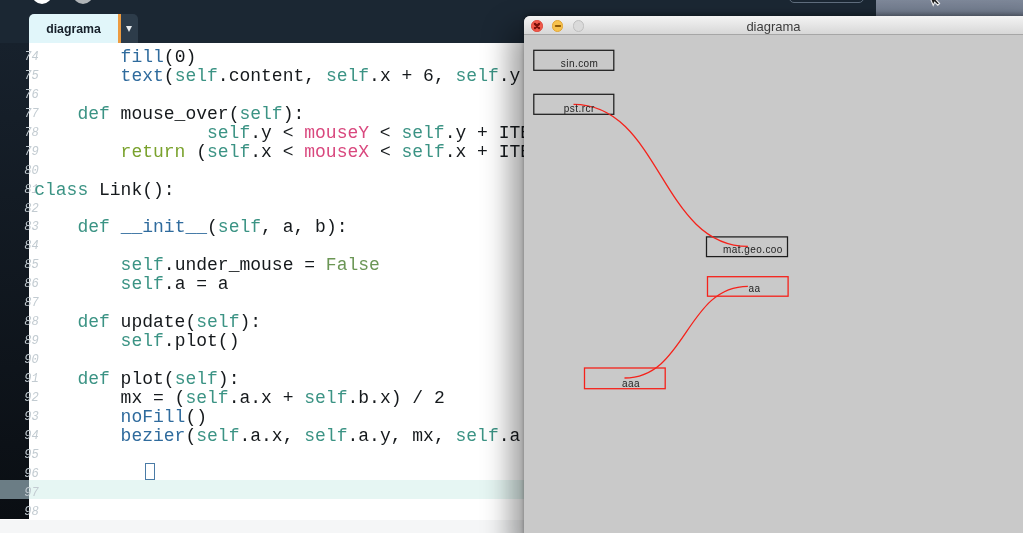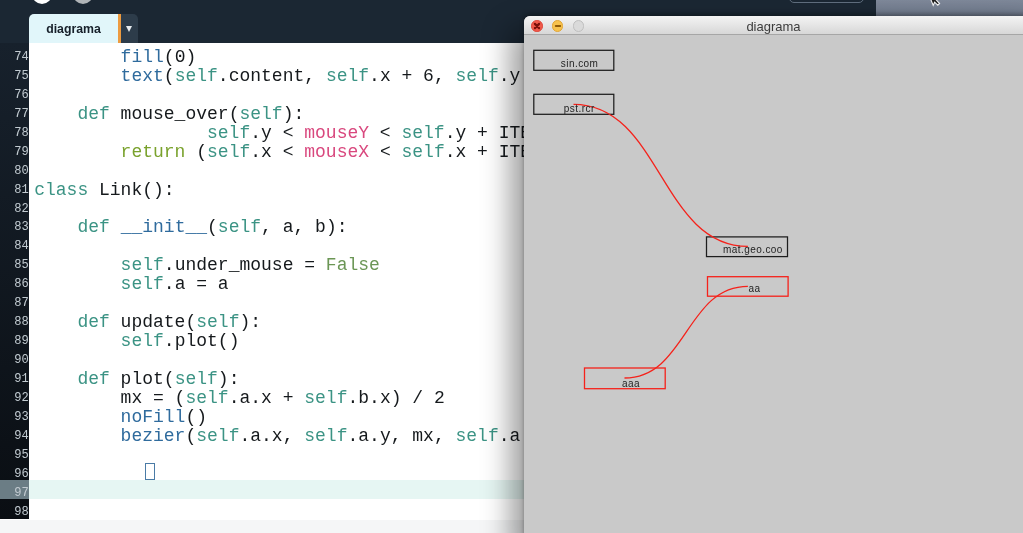--- a/index.html
+++ b/index.html
@@ -31,21 +31,21 @@
                    border-top:6.2px solid #e8ecef; }
 
   
   #codewhite { position:absolute; left:0; top:43.4px; width:876px; height:478px; background:#ffffff; }
   #gutter { position:absolute; left:0; top:43.4px; width:28.7px; height:476.1px;
             background:linear-gradient(180deg,#17212c 0%,#0a0e13 100%); }
   #hl97 { position:absolute; left:28.7px; top:480.3px; width:847px; height:19px; background:#e6f6f3; }
   #hl97g { position:absolute; left:0; top:480.3px; width:28.7px; height:19px; background:#6b7d85; }
   #footer { position:absolute; left:0; top:520px; width:876px; height:13px; background:#f5f6f7; }
 
-  #lnums { position:absolute; left:2px; top:47.9px; width:26.7px; }
+  #lnums { position:absolute; left:12px; top:47.9px; width:26.7px;font-style:italic; }
   #lnums div { height:18.966px; line-height:18.966px; text-align:right;
                font-family:"Liberation Mono", monospace; font-size:12.1px; color:#c2cbd1; }
   #code { position:absolute; left:34.2px; top:47.9px; }
   #code div { height:18.966px; line-height:18.966px; white-space:pre;
               font-family:"Liberation Mono", monospace; font-size:18px; color:#15191c; }
   .kw { color:#3b9384;margin-top:36px; }
   .fn { color:#2f6b9d; }
   .rt { color:#7aa22d; }
   .lt { color:#6b9655; }
   .pk { color:#d9487e; }

